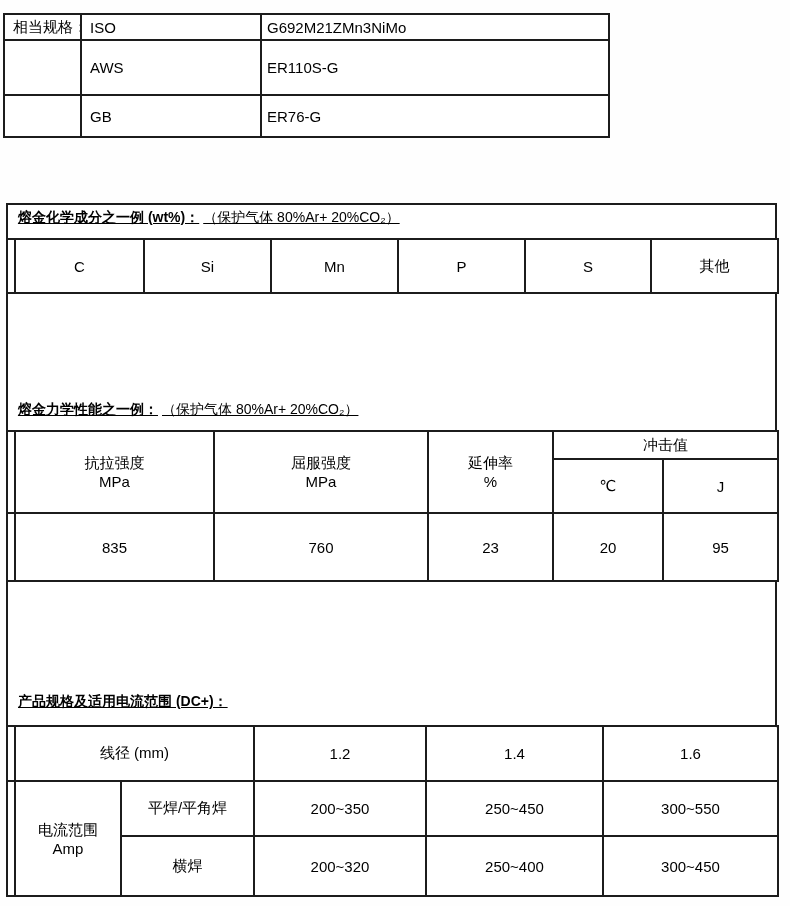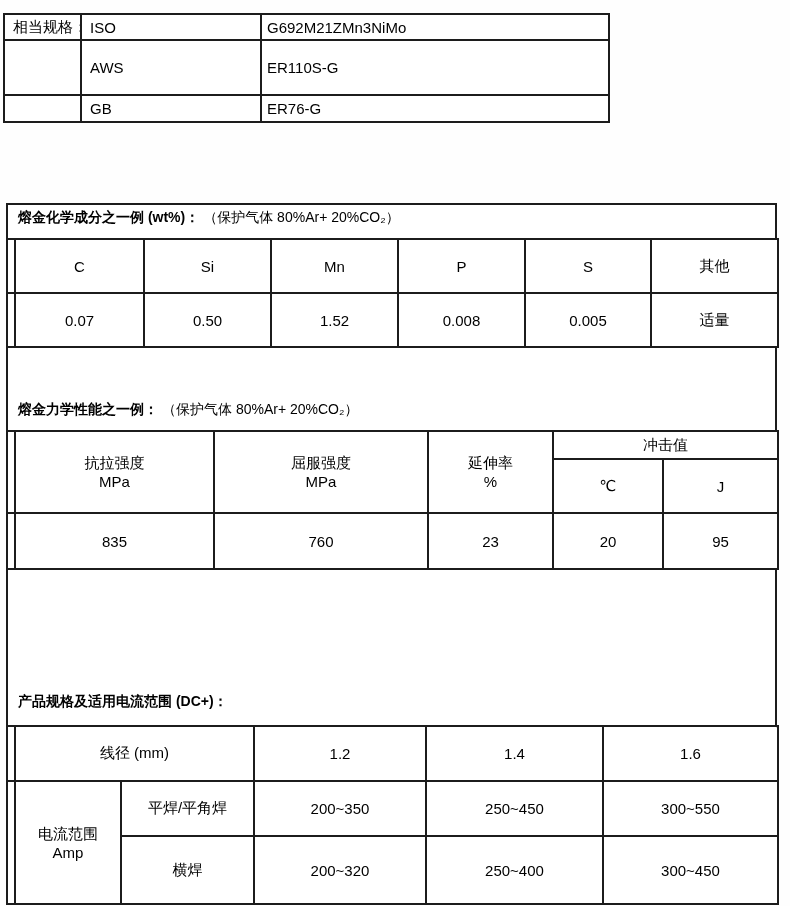--- a/index.html
+++ b/index.html
@@ -36,20 +36,21 @@
     left: 6px; top: 203px;
     width: 771px; height: 687px;
     border: 2px solid #1c1c1c;
     background: #fff;
   }
   .section-title {
     position: absolute;
     left: 18px;
     font-size: 14px;
     white-space: nowrap;
+    text-decoration: underline;
   }
   .section-title .t { font-weight: bold; }
   .section-title .n { font-weight: normal; margin-left: 4px; }
 
   td.strip { padding: 0; }
 
   .stack {
     display: flex;
     flex-direction: column;
     justify-content: space-evenly;
@@ -73,21 +74,21 @@
         <tr style="height:26px">
       <td>相当规格：</td>
       <td>ISO</td>
       <td class="val">G692M21ZMn3NiMo</td>
     </tr>
     <tr style="height:55px">
       <td></td>
       <td>AWS</td>
       <td class="val">ER110S-G</td>
     </tr>
-    <tr style="height:27px">
+    <tr style="height:42px">
       <td></td>
       <td>GB</td>
       <td class="val">ER76-G</td>
     </tr>
   </tbody>
     </table>
 
   <div id="outer-box"></div>
 
   <div class="section-title" style="top:209px">
@@ -107,29 +108,20 @@
     <tbody>
         <tr style="height:54px">
       <td class="strip"></td>
       <td>C</td>
       <td>Si</td>
       <td>Mn</td>
       <td>P</td>
       <td>S</td>
       <td>其他</td>
     </tr>
-    <tr style="height:54px">
-      <td class="strip"></td>
-      <td>0.07</td>
-      <td>0.50</td>
-      <td>1.52</td>
-      <td>0.008</td>
-      <td>0.005</td>
-      <td>适量</td>
-    </tr>
   </tbody>
     </table>
 
   <div class="section-title" style="top:401px">
     <span class="t">熔金力学性能之一例：</span><span class="n">（保护气体 80%Ar+ 20%CO₂）</span>
   </div>
 
   <table style="left:6px; top:430px; width:771px;">
     <colgroup>
       <col style="width:8px">
@@ -159,21 +151,21 @@
           <span>延伸率</span>
           <span>%</span>
         </div>
       </td>
       <td colspan="2">冲击值</td>
     </tr>
     <tr style="height:54px">
       <td>℃</td>
       <td>J</td>
     </tr>
-    <tr style="height:56px">
+    <tr style="height:68px">
       <td class="strip"></td>
       <td>835</td>
       <td>760</td>
       <td>23</td>
       <td>20</td>
       <td>95</td>
     </tr>
   </tbody>
     </table>
 
@@ -204,21 +196,21 @@
         <div class="stack">
           <span>电流范围</span>
           <span>Amp</span>
         </div>
       </td>
       <td>平焊/平角焊</td>
       <td>200~350</td>
       <td>250~450</td>
       <td>300~550</td>
     </tr>
-    <tr style="height:68px">
+    <tr style="height:60px">
       <td>横焊</td>
       <td>200~320</td>
       <td>250~400</td>
       <td>300~450</td>
     </tr>
   </tbody>
     </table>
 
 </div>
 

